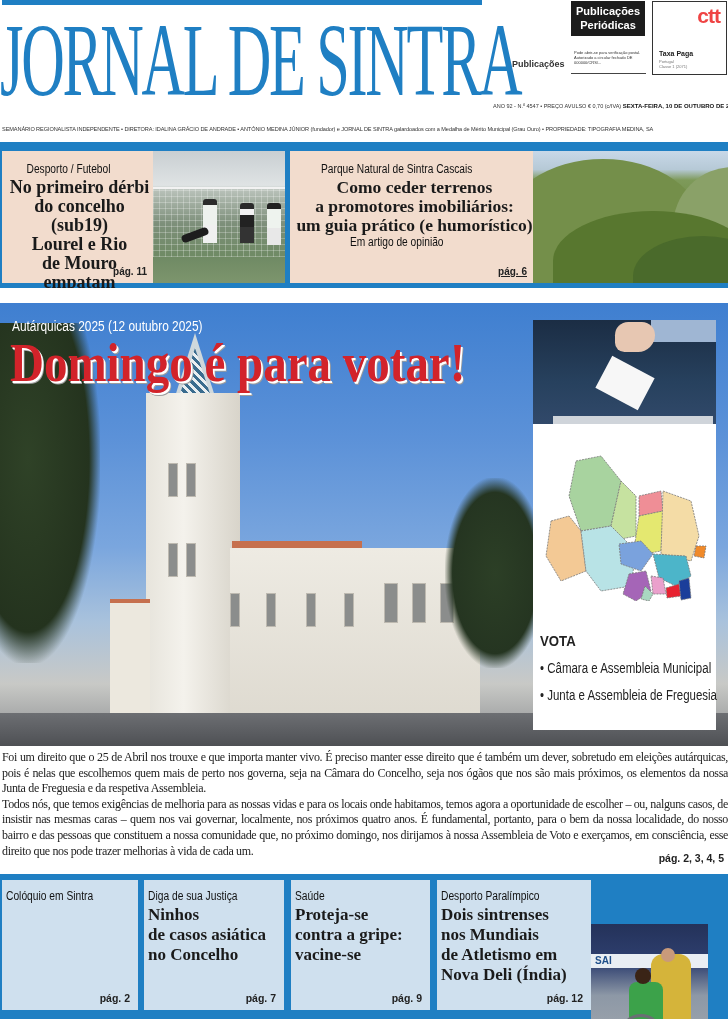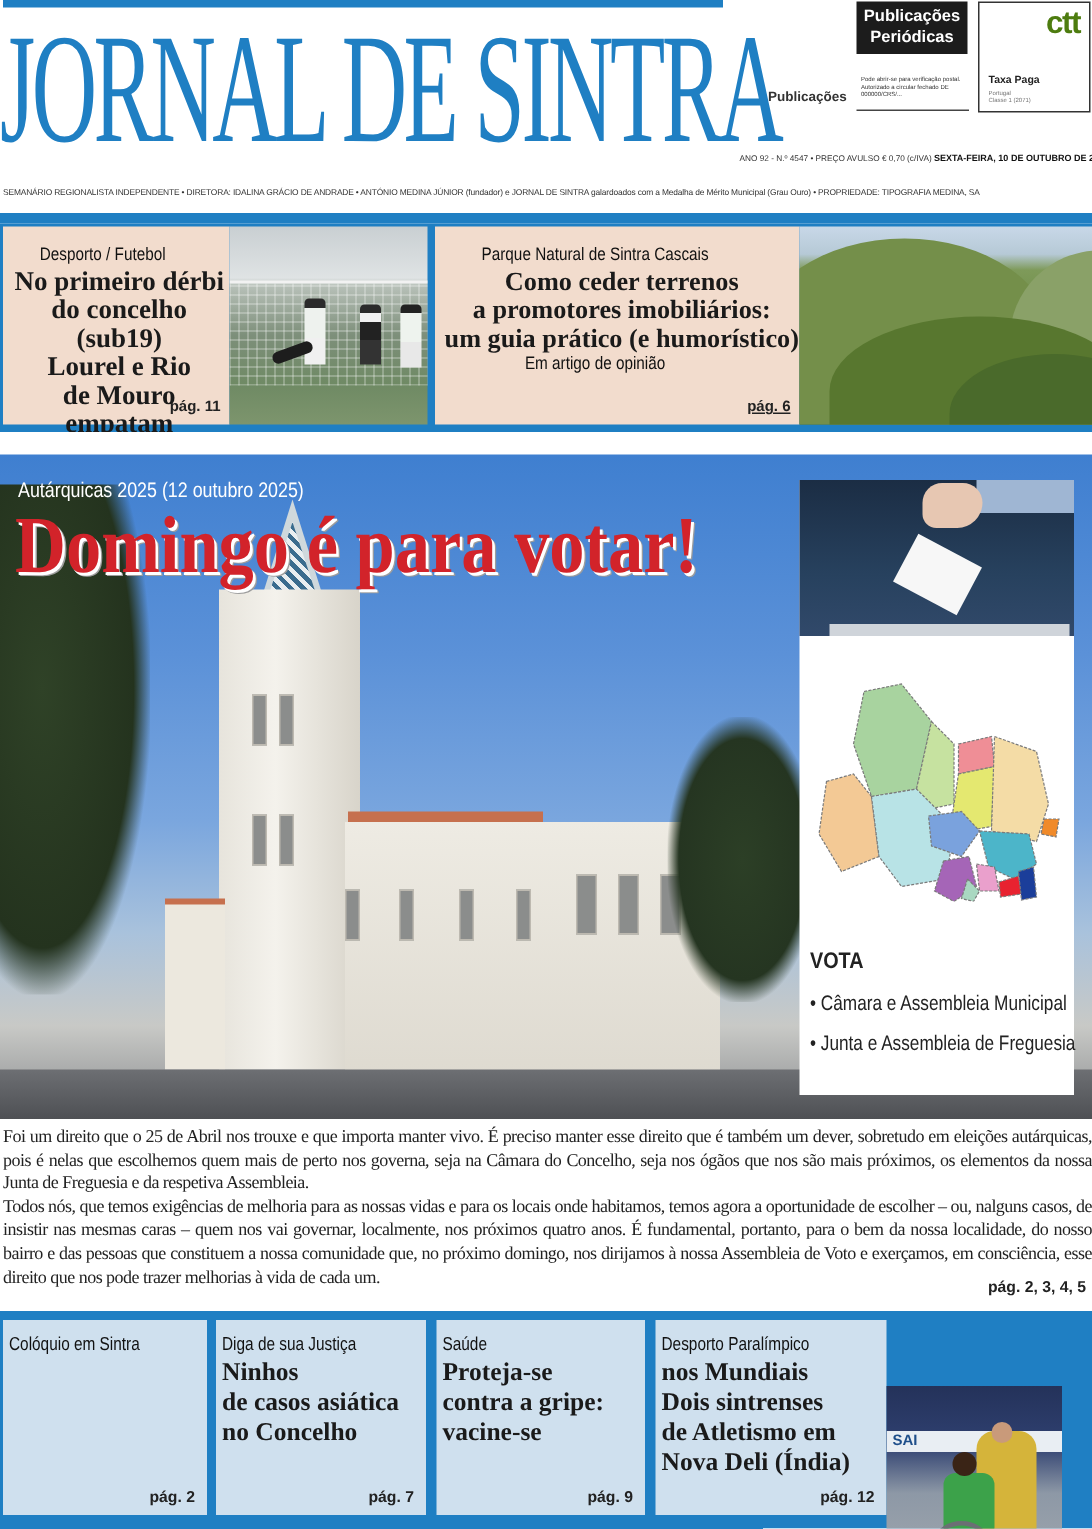--- a/index.html
+++ b/index.html
@@ -16,21 +16,21 @@
   }
   .pub-box {
     position: absolute; left: 571px; top: 1px; width: 74px; height: 35px; background: #1c1c1c;
     color: #fff; font-size: 11px; line-height: 14px; text-align: center; padding-top: 3px;
   }
   .pub-box b { font-weight: bold; }
   .pub-small { position: absolute; left: 574px; top: 50px; width: 72px; font-size: 4px; line-height: 5px; color: #333; }
   .pub-line { position: absolute; left: 571px; top: 73px; width: 75px; height: 1px; background: #444; }
   .prioritario { position: absolute; left: 512px; top: 59px; font-size: 9px; font-weight: bold; color: #333; }
   .ctt-box { position: absolute; left: 652px; top: 1px; width: 75px; height: 74px; border: 1px solid #333; background: #fff; }
-  .ctt-logo { position: absolute; right: 6px; top: 2px; font-size: 21px; font-weight: bold; color: #4d7c0f; letter-spacing: -1px; }
+  .ctt-logo { position: absolute; right: 6px; top: 2px; font-size: 21px; font-weight: bold; color: #ef4444; letter-spacing: -1px; }
   .ctt-taxa { position: absolute; left: 6px; top: 48px; font-size: 7px; font-weight: bold; color: #222; }
   .ctt-sub { position: absolute; left: 6px; top: 57px; font-size: 4px; line-height: 5px; color: #777; }
   .issue-line {
     position: absolute; left: 493px; top: 103px; width: 235px; font-size: 5.5px; color: #333; white-space: nowrap;
     font-family: "Liberation Sans Narrow", "Liberation Sans", sans-serif;
   }
   .issue-line b { font-size: 6px; color: #111; }
   .credits-line {
     position: absolute; left: 2px; top: 126px; width: 726px; font-size: 5.6px; color: #333; white-space: nowrap; letter-spacing: -0.1px;
   }
@@ -257,22 +257,22 @@
     <div>Proteja-se</div>
     <div>contra a gripe:</div>
     <div>vacine-se</div>
   </div>
   <div class="page">pág. 9</div>
 </div>
 
 <div class="bcard" style="left:437px;width:154px;">
   <div class="kicker">Desporto Paralímpico</div>
   <div class="headline">
+    <div>Dois sintrenses</div>
     <div>nos Mundiais</div>
-    <div>Dois sintrenses</div>
     <div>de Atletismo em</div>
     <div>Nova Deli (Índia)</div>
   </div>
   <div class="page">pág. 12</div>
 </div>
 
 <div class="para-photo">
   <div style="position:absolute;left:0;top:30px;width:137px;height:14px;background:#e9eef3;">
     <span style="position:absolute;left:4px;top:1px;font-size:10px;font-weight:bold;color:#1f4f8a;">SAI</span>
   </div>

